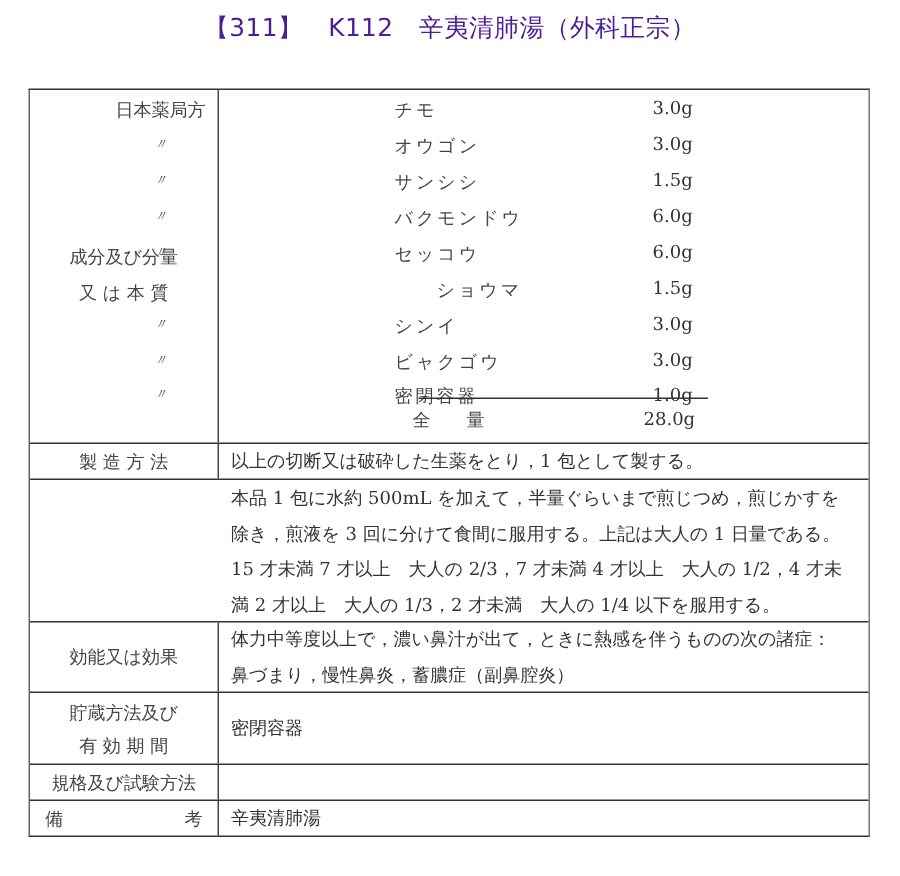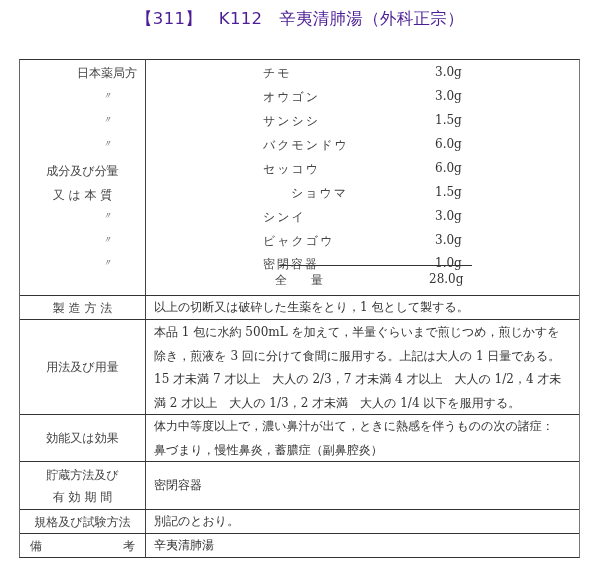--- a/index.html
+++ b/index.html
@@ -109,23 +109,20 @@
     <div class="row" style="top:235px; height:24px;">
       <div class="lab">
         <span>製 造 方 法</span>
       </div>
       <div class="val">
         <div class="line">以上の切断又は破砕した生薬をとり，1 包として製する。</div>
       </div>
     </div>
 
     <div class="row" style="top:259px; height:95px;">
-      <div class="lab">
-        <span>用法及び用量</span>
-      </div>
       <div class="val" style="padding-top:1px;">
         <div class="line">本品 1 包に水約 500mL を加えて，半量ぐらいまで煎じつめ，煎じかすを</div>
         <div class="line">除き，煎液を 3 回に分けて食間に服用する。上記は大人の 1 日量である。</div>
         <div class="line">15 才未満 7 才以上　大人の 2/3，7 才未満 4 才以上　大人の 1/2，4 才未</div>
         <div class="line">満 2 才以上　大人の 1/3，2 才未満　大人の 1/4 以下を服用する。</div>
       </div>
     </div>
 
     <div class="row" style="top:354px; height:47px;">
       <div class="lab">
@@ -144,23 +141,20 @@
       </div>
       <div class="val" style="display:flex; align-items:center;">
         <div class="line">密閉容器</div>
       </div>
     </div>
 
     <div class="row" style="top:449px; height:24px;">
       <div class="lab">
         <span>規格及び試験方法</span>
       </div>
-      <div class="val">
-        <div class="line">別記のとおり。</div>
-      </div>
     </div>
 
     <div class="row" style="top:473px; height:24px;">
       <div class="lab" style="flex-direction:row; justify-content:space-between; padding:0 10px;">
         <span>備</span>
         <span>考</span>
       </div>
       <div class="val">
         <div class="line">辛夷清肺湯</div>
       </div>

